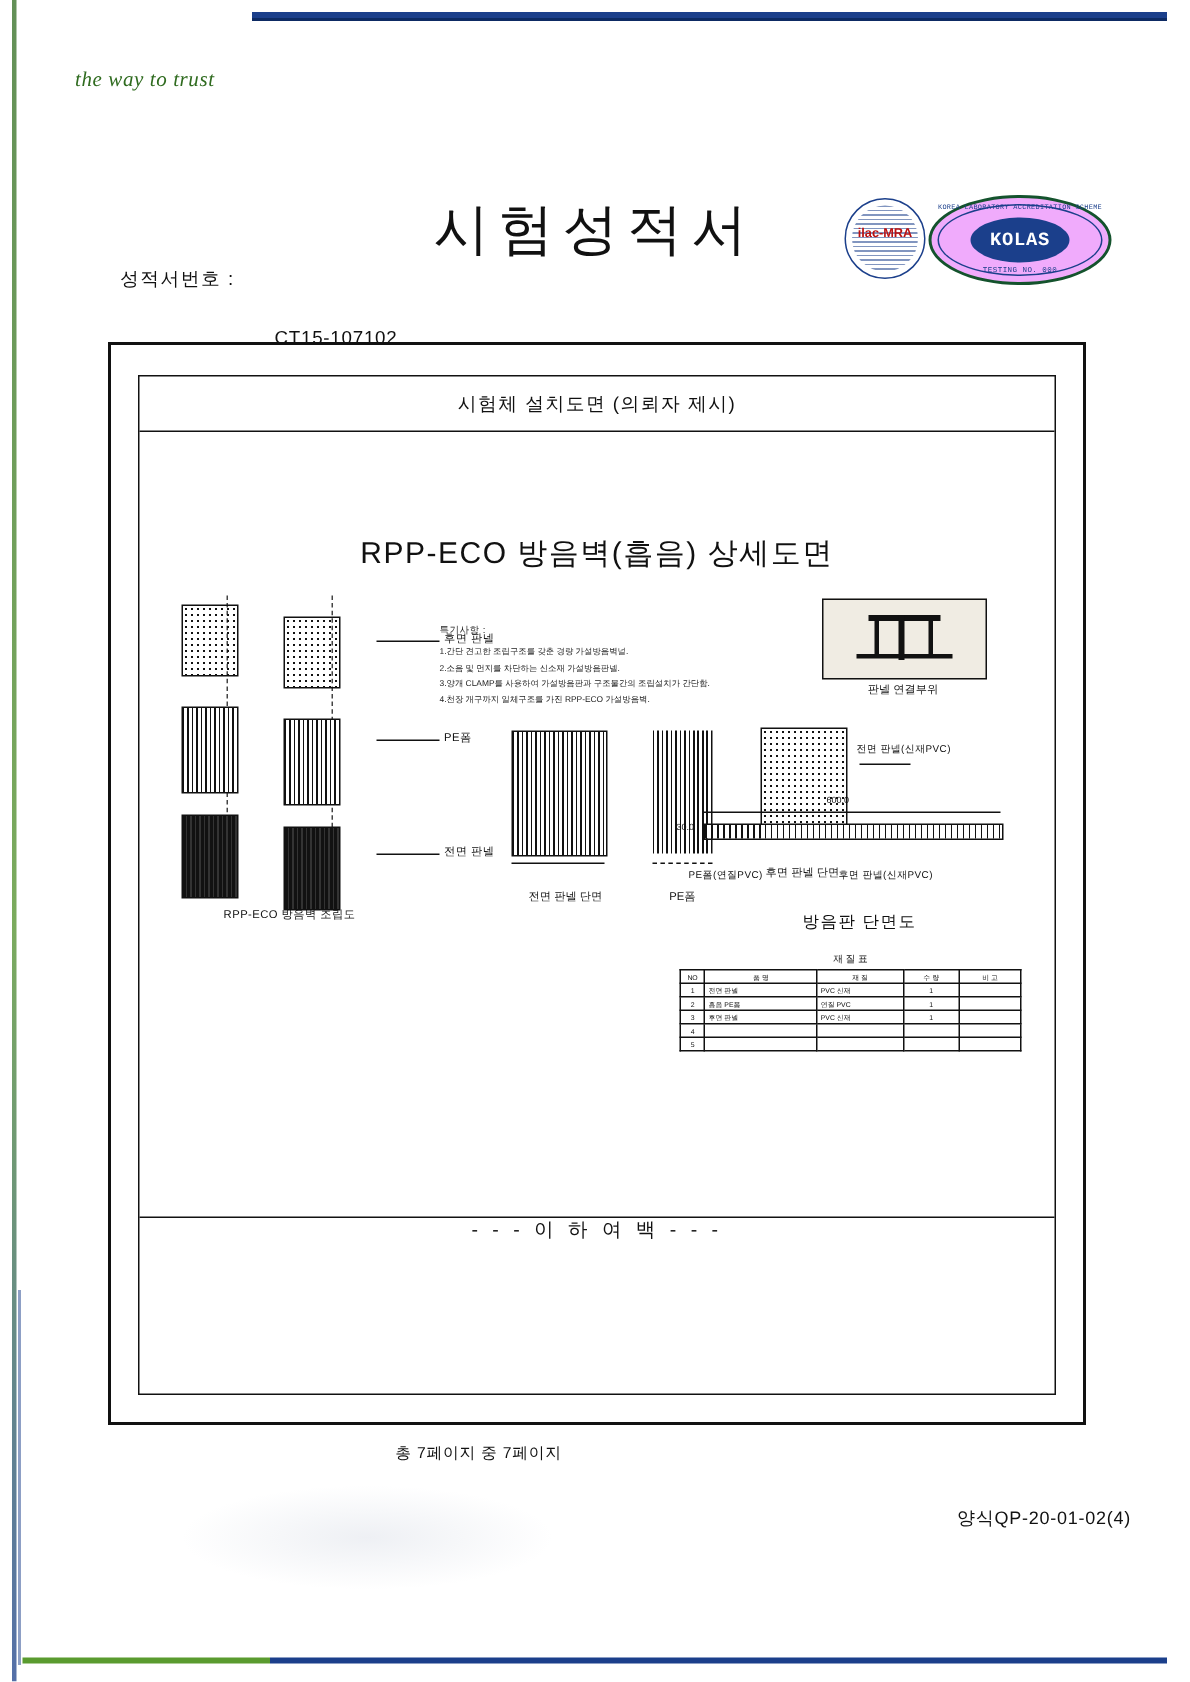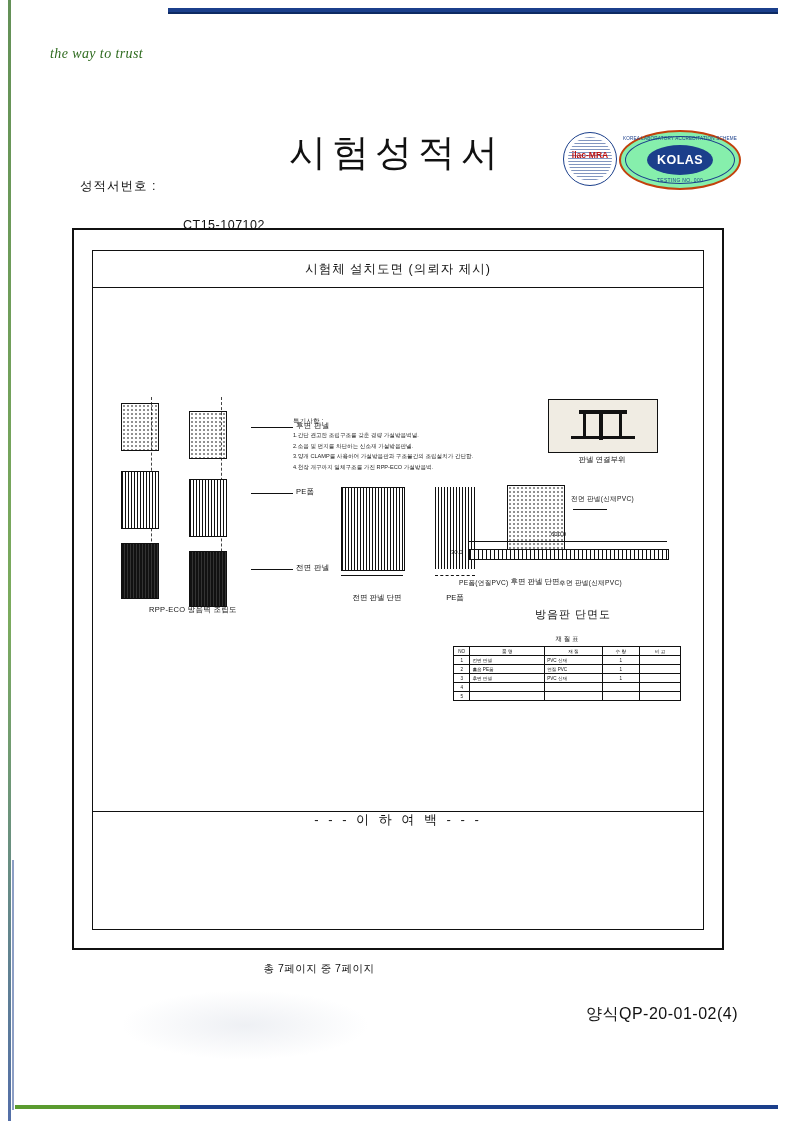--- a/index.html
+++ b/index.html
@@ -43,21 +43,21 @@
   }
   .report-no-label{position:absolute;left:80px;top:178px;font-size:12.5px;letter-spacing:1px;}
   .report-no-value{position:absolute;left:183px;top:178px;font-size:12.5px;letter-spacing:.5px;margin-top:40px;}
 
   
   .marks{position:absolute;left:563px;top:130px;width:175px;height:56px;}
   .mark-ilac{position:absolute;left:0;top:2px;width:52px;height:52px;border-radius:50%;border:1.5px solid #1b3f8b;}
   .mark-ilac .lines{position:absolute;inset:4px;border-radius:50%;background:
      repeating-linear-gradient(to bottom,#1b3f8b 0 1px,#fff 1px 3px);opacity:.55;}
   .mark-ilac .txt{position:absolute;left:0;top:17px;width:52px;text-align:center;font-size:8.5px;font-weight:bold;color:#b11;}
-  .mark-kolas{position:absolute;left:56px;top:0px;width:118px;height:56px;border-radius:50%;border:2px solid #c2410c;background:#86efac;}
+  .mark-kolas{position:absolute;left:56px;top:0px;width:118px;height:56px;border-radius:50%;border:2px solid #14532d;background:#f0abfc;font-family:Liberation Mono, monospace;}
   .mark-kolas .ring{position:absolute;inset:4px;border-radius:50%;border:1px solid #1b3f8b;}
   .mark-kolas .ctr{position:absolute;left:50%;top:50%;transform:translate(-50%,-50%);width:66px;height:30px;border-radius:50%;background:#1b3f8b;color:#fff;
      font-size:12.5px;font-weight:bold;text-align:center;line-height:30px;letter-spacing:.5px;}
   .mark-kolas .sub{position:absolute;left:0;bottom:5px;width:118px;text-align:center;font-size:5px;color:#1b3f8b;letter-spacing:.3px;}
   .mark-kolas .top{position:absolute;left:0;top:4px;width:118px;text-align:center;font-size:4.6px;color:#1b3f8b;letter-spacing:.2px;}
 
   
   .frame{position:absolute;left:72px;top:228px;width:648px;height:718px;border:2px solid #111;background:#fff;}
   .inner{position:absolute;left:18px;top:20px;width:610px;height:678px;border:1px solid #111;}
   .sec-head{position:absolute;left:0;top:0;width:610px;height:36px;border-bottom:1px solid #111;
@@ -106,21 +106,21 @@
   table.mt th,table.mt td{border:1px solid #111;height:8px;padding:0 2px;color:#111;font-weight:normal;}
   table.mt th{background:#fff;text-align:center;}
   .mt .c0{width:12px;text-align:center;}
   .mt .c1{width:78px;}
   .mt .c2{width:58px;}
   .mt .c3{width:36px;text-align:center;}
   .mt .c4{width:40px;text-align:center;}
 
   
   .pager{position:absolute;left:0;top:962px;width:638px;text-align:center;font-size:10.5px;letter-spacing:.5px;}
-  .form-no{position:absolute;right:55px;top:1004px;font-size:16px;letter-spacing:.5px;}
+  .form-no{position:absolute;right:39px;top:1004px;font-size:12px;letter-spacing:.5px;}
 
   
   .smudge{position:absolute;left:120px;top:990px;width:250px;height:70px;
      background:radial-gradient(ellipse at center,rgba(170,180,200,.20),rgba(255,255,255,0) 70%);}
 </style>
 </head>
 <body>
 
 <div class="page">
 
@@ -152,20 +152,21 @@
     </div>
   </div>
 
   <div class="frame">
     <div class="inner">
 
       <div class="sec-head">시험체 설치도면 (의뢰자 제시)</div>
 
       <div class="sec-body">
 
+        <div class="dwg-title">RPP-ECO 방음벽(흡음) 상세도면</div>
 
         <div class="note-box">
           <div class="nb-title">특기사항 :</div>
           <div>1.간단 견고한 조립구조를 갖춘 경량 가설방음벽널.</div>
           <div>2.소음 및 먼지를 차단하는 신소재 가설방음판넬.</div>
           <div>3.양개 CLAMP를 사용하여 가설방음판과 구조물간의 조립설치가 간단함.</div>
           <div>4.천장 개구까지 일체구조를 가진 RPP-ECO 가설방음벽.</div>
         </div>
 
         <div class="asm">

